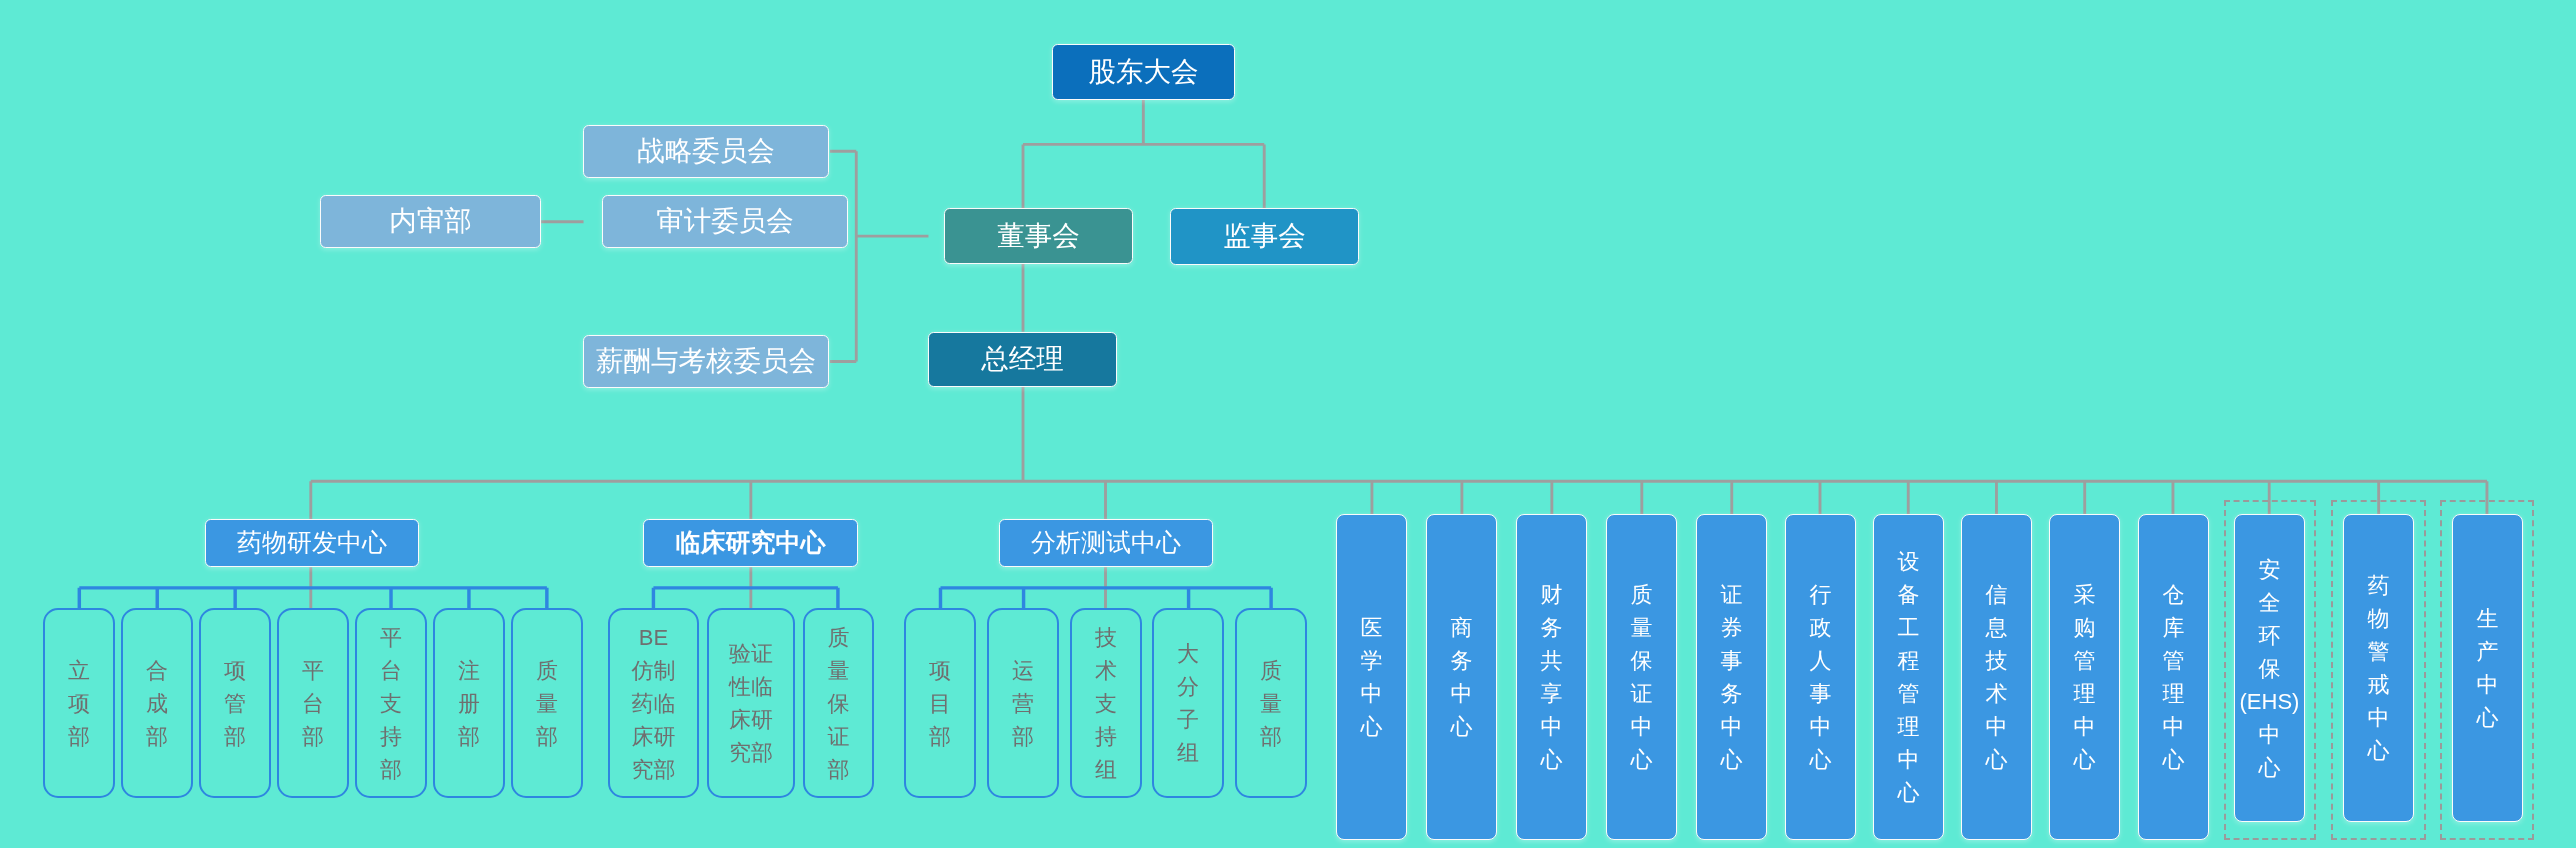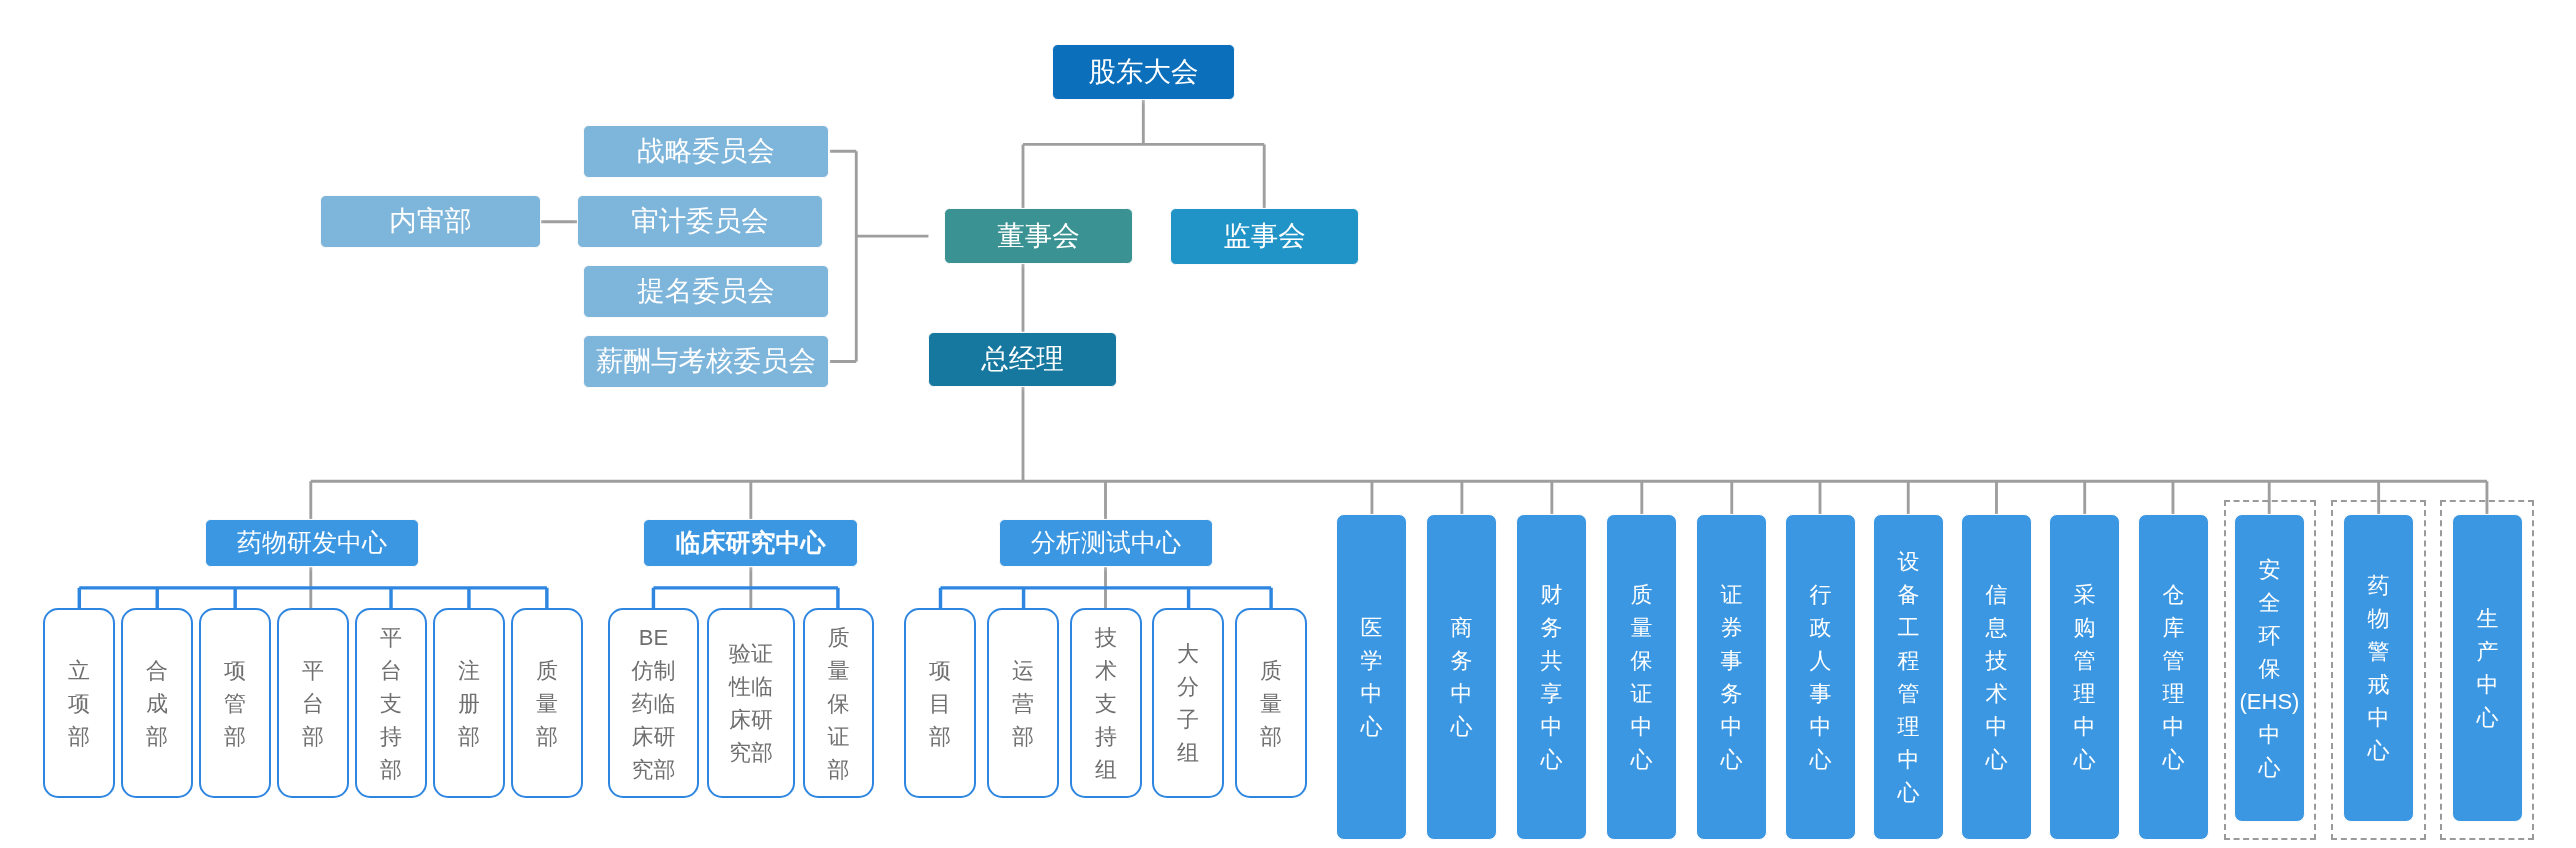--- a/index.html
+++ b/index.html
@@ -1,21 +1,21 @@
 <!DOCTYPE html>
 <html style="font-size:9.2px"><head>
 <meta charset="utf-8">
 <title>Org Chart</title>
 <style>
   html,body{margin:0;padding:0;background:#000;}
   *{box-sizing:border-box;}
   .canvas{
     position:relative;
     width:2576px;height:848px;
-    background:#ffffff;
+    background:#5eead4;
     font-family:"Liberation Sans","DejaVu Sans",sans-serif;
     overflow:hidden;
   }
   svg.wires{position:absolute;left:0;top:0;width:2576px;height:848px;}
   .node{
     position:absolute;
     display:flex;align-items:center;justify-content:center;
     text-align:center;
   }
   .lb{white-space:pre-line;text-align:center;line-height:1.5;}
@@ -94,25 +94,22 @@
   <div class="node hbox bg-gm" style="left:928px;top:332px;width:189px;height:55px;">
     <span class="lb">总经理</span>
   </div>
 
   <div class="node hbox bg-light" style="left:320px;top:195px;width:221px;height:53px;">
     <span class="lb">内审部</span>
   </div>
   <div class="node hbox bg-light" style="left:583px;top:125px;width:246px;height:53px;">
     <span class="lb">战略委员会</span>
   </div>
-  <div class="node hbox bg-light" style="left:577px;top:195px;width:246px;height:53px;">
+  <div class="node hbox bg-light" style="left:602px;top:195px;width:246px;height:53px;">
     <span class="lb">审计委员会</span>
-  </div>
-  <div class="node hbox bg-light" style="left:583px;top:265px;width:246px;height:53px;">
-    <span class="lb">提名委员会</span>
   </div>
   <div class="node hbox bg-light" style="left:583px;top:335px;width:246px;height:53px;">
     <span class="lb">薪酬与考核委员会</span>
   </div>
 
   <div class="node hbox bg-center" style="left:205px;top:519px;width:214px;height:48px;font-size:25px;">
     <span class="lb">药物研发中心</span>
   </div>
   <div class="node hbox bg-center" style="left:643px;top:519px;width:215px;height:48px;font-size:25px;font-weight:bold;">
     <span class="lb">临床研究中心</span>

